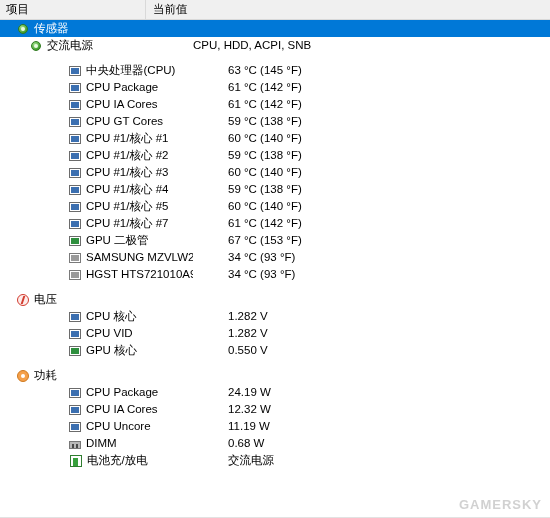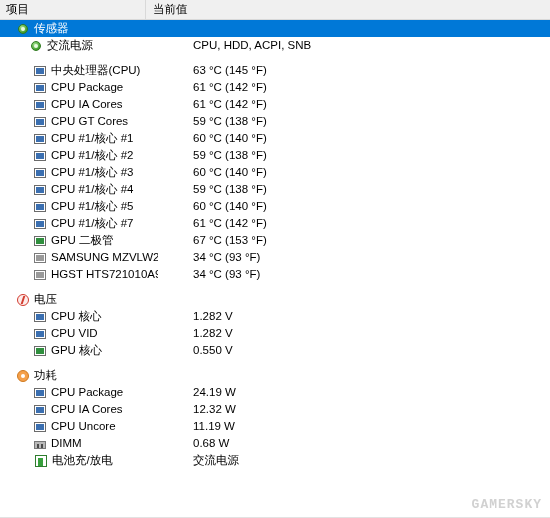--- a/index.html
+++ b/index.html
@@ -74,21 +74,21 @@
   .row .value {
     flex: 1;
     padding-left: 7px;
     box-sizing: border-box;
     white-space: nowrap;
     overflow: hidden;
     margin-left: 28px;
   }
   .row.group .name { padding-left: 5px; font-weight: normal; }
   .row.lvl1 .name { padding-left: 18px; }
-  .row.lvl2 .name { padding-left: 22px; }
+  .row.lvl2 .name { padding-left: 22px; margin-left: 35px; }
   .icon {
     display: inline-block;
     width: 12px;
     height: 12px;
     margin-right: 5px;
     flex: 0 0 12px;
     position: relative;
   }
   .lbl { display: inline-block; }
   
@@ -250,21 +250,21 @@
   .spacer { height: 8px; }
   
   .watermark {
     position: absolute;
     right: 8px;
     bottom: 6px;
     font-size: 13px;
     font-weight: bold;
     color: #c9c9c9;
     letter-spacing: 1px;
-    font-family: Liberation Mono, monospace;
+    font-family: Liberation Sans, sans-serif;
     opacity: 0.85;
   }
   .bottom-border {
     position: absolute;
     left: 0; right: 0; bottom: 0;
     height: 1px;
     background: #e2e2e2;
   }
 </style>
 </head>

